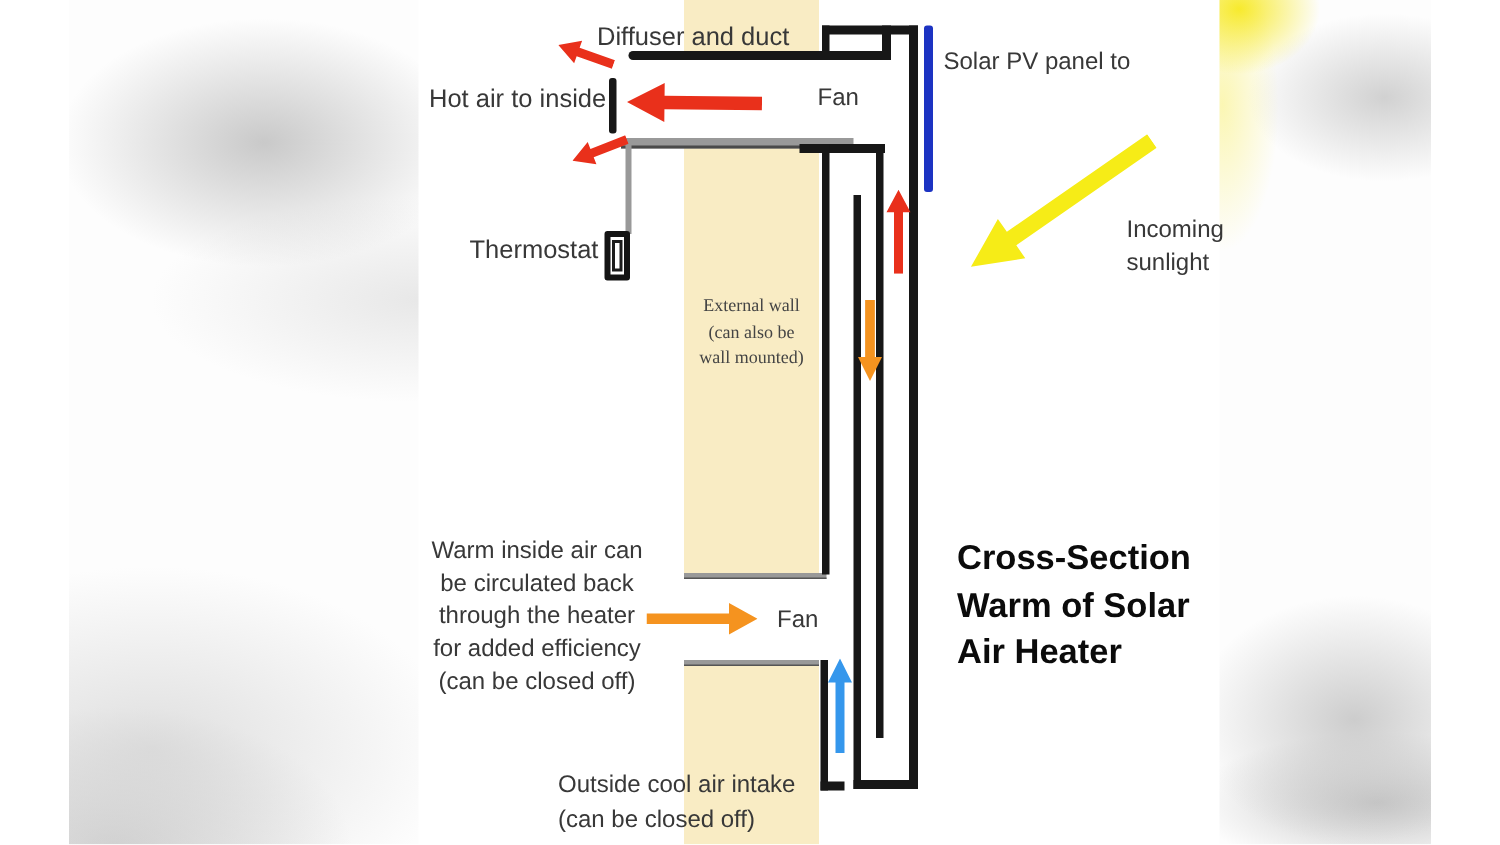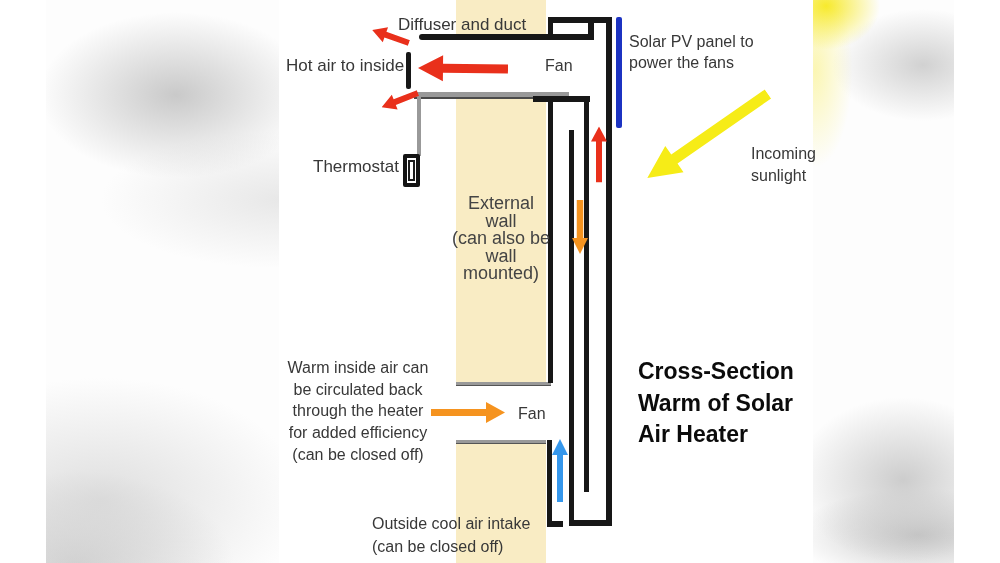--- a/index.html
+++ b/index.html
@@ -32,21 +32,21 @@
   }
   
   .abs { position:absolute; }
   .ln { position:absolute; background:var(--structure-black,#171717); }
   .cream { position:absolute; background:var(--wall-cream,#f9ecc4); }
   .gray { position:absolute; background:var(--metal-gray,#999); }
   .graycap { border-bottom:2px solid #4a4a4a; }
   .pv { position:absolute; background:var(--pv-panel-blue,#1c33c2); border-radius:2px; }
   
   .lbl { position:absolute; color:var(--label-gray,#383838); font-size:16px; line-height:21px; white-space:nowrap; }
-  .lbl.sm { font-size:18px; line-height:17.5px; }
+  .lbl.sm { font-size:12px; line-height:17.5px;font-family:Liberation Serif, serif; }
   .lbl.md17 { font-size:17px; }
   #wall-label   { left:405px; top:195px; width:100px; text-align:center; white-space:normal; color:#444; }
   #warm-label   { left:227px; top:357px; width:170px; text-align:center; line-height:21.7px; }
   #intake-label { left:326px; top:513px; width:172px; font-size:16px; line-height:22.5px; }
   #title-block  { left:592px; top:356px; color:#0b0b0b; font-size:23px; font-weight:bold; line-height:31.5px; white-space:nowrap; position:absolute; }
   #subtitle-block { left:592px; top:461px; font-size:15px; line-height:18.5px; color:#3c3c3c; position:absolute; white-space:nowrap; }
   
   .arrow { position:absolute; transform-origin:0 50%; }
   .arrow.red    polygon { fill:var(--hot-air-red,#e9301b); }
   .arrow.orange polygon { fill:var(--warm-air-orange,#f5931f); }
@@ -116,21 +116,20 @@
   <svg class="arrow yellow" width="147" height="34" style="left:722px; top:77px; transform:rotate(145.2deg);">
     <polygon points="0,11.5 114,11.5 114,1 147,17 114,33 114,22.5 0,22.5"></polygon>
   </svg>
 
   <div class="lbl md17" style="left:352px; top:14px;">Diffuser and duct</div>
   <div class="lbl md17" style="left:240px; top:55px;">Hot air to inside</div>
   <div class="lbl" style="left:499px; top:55px;">Fan</div>
 
   <div class="lbl" style="left:583px; top:31px;">
     <div>Solar PV panel to</div>
-    <div>power the fans</div>
   </div>
 
   <div class="lbl" style="left:659px; top:143px; line-height:21.5px;margin-left:46px;">
     <div>Incoming</div>
     <div>sunlight</div>
   </div>
 
   <div class="lbl md17" style="left:267px; top:156px;">Thermostat</div>
 
   <div class="lbl sm" id="wall-label">

